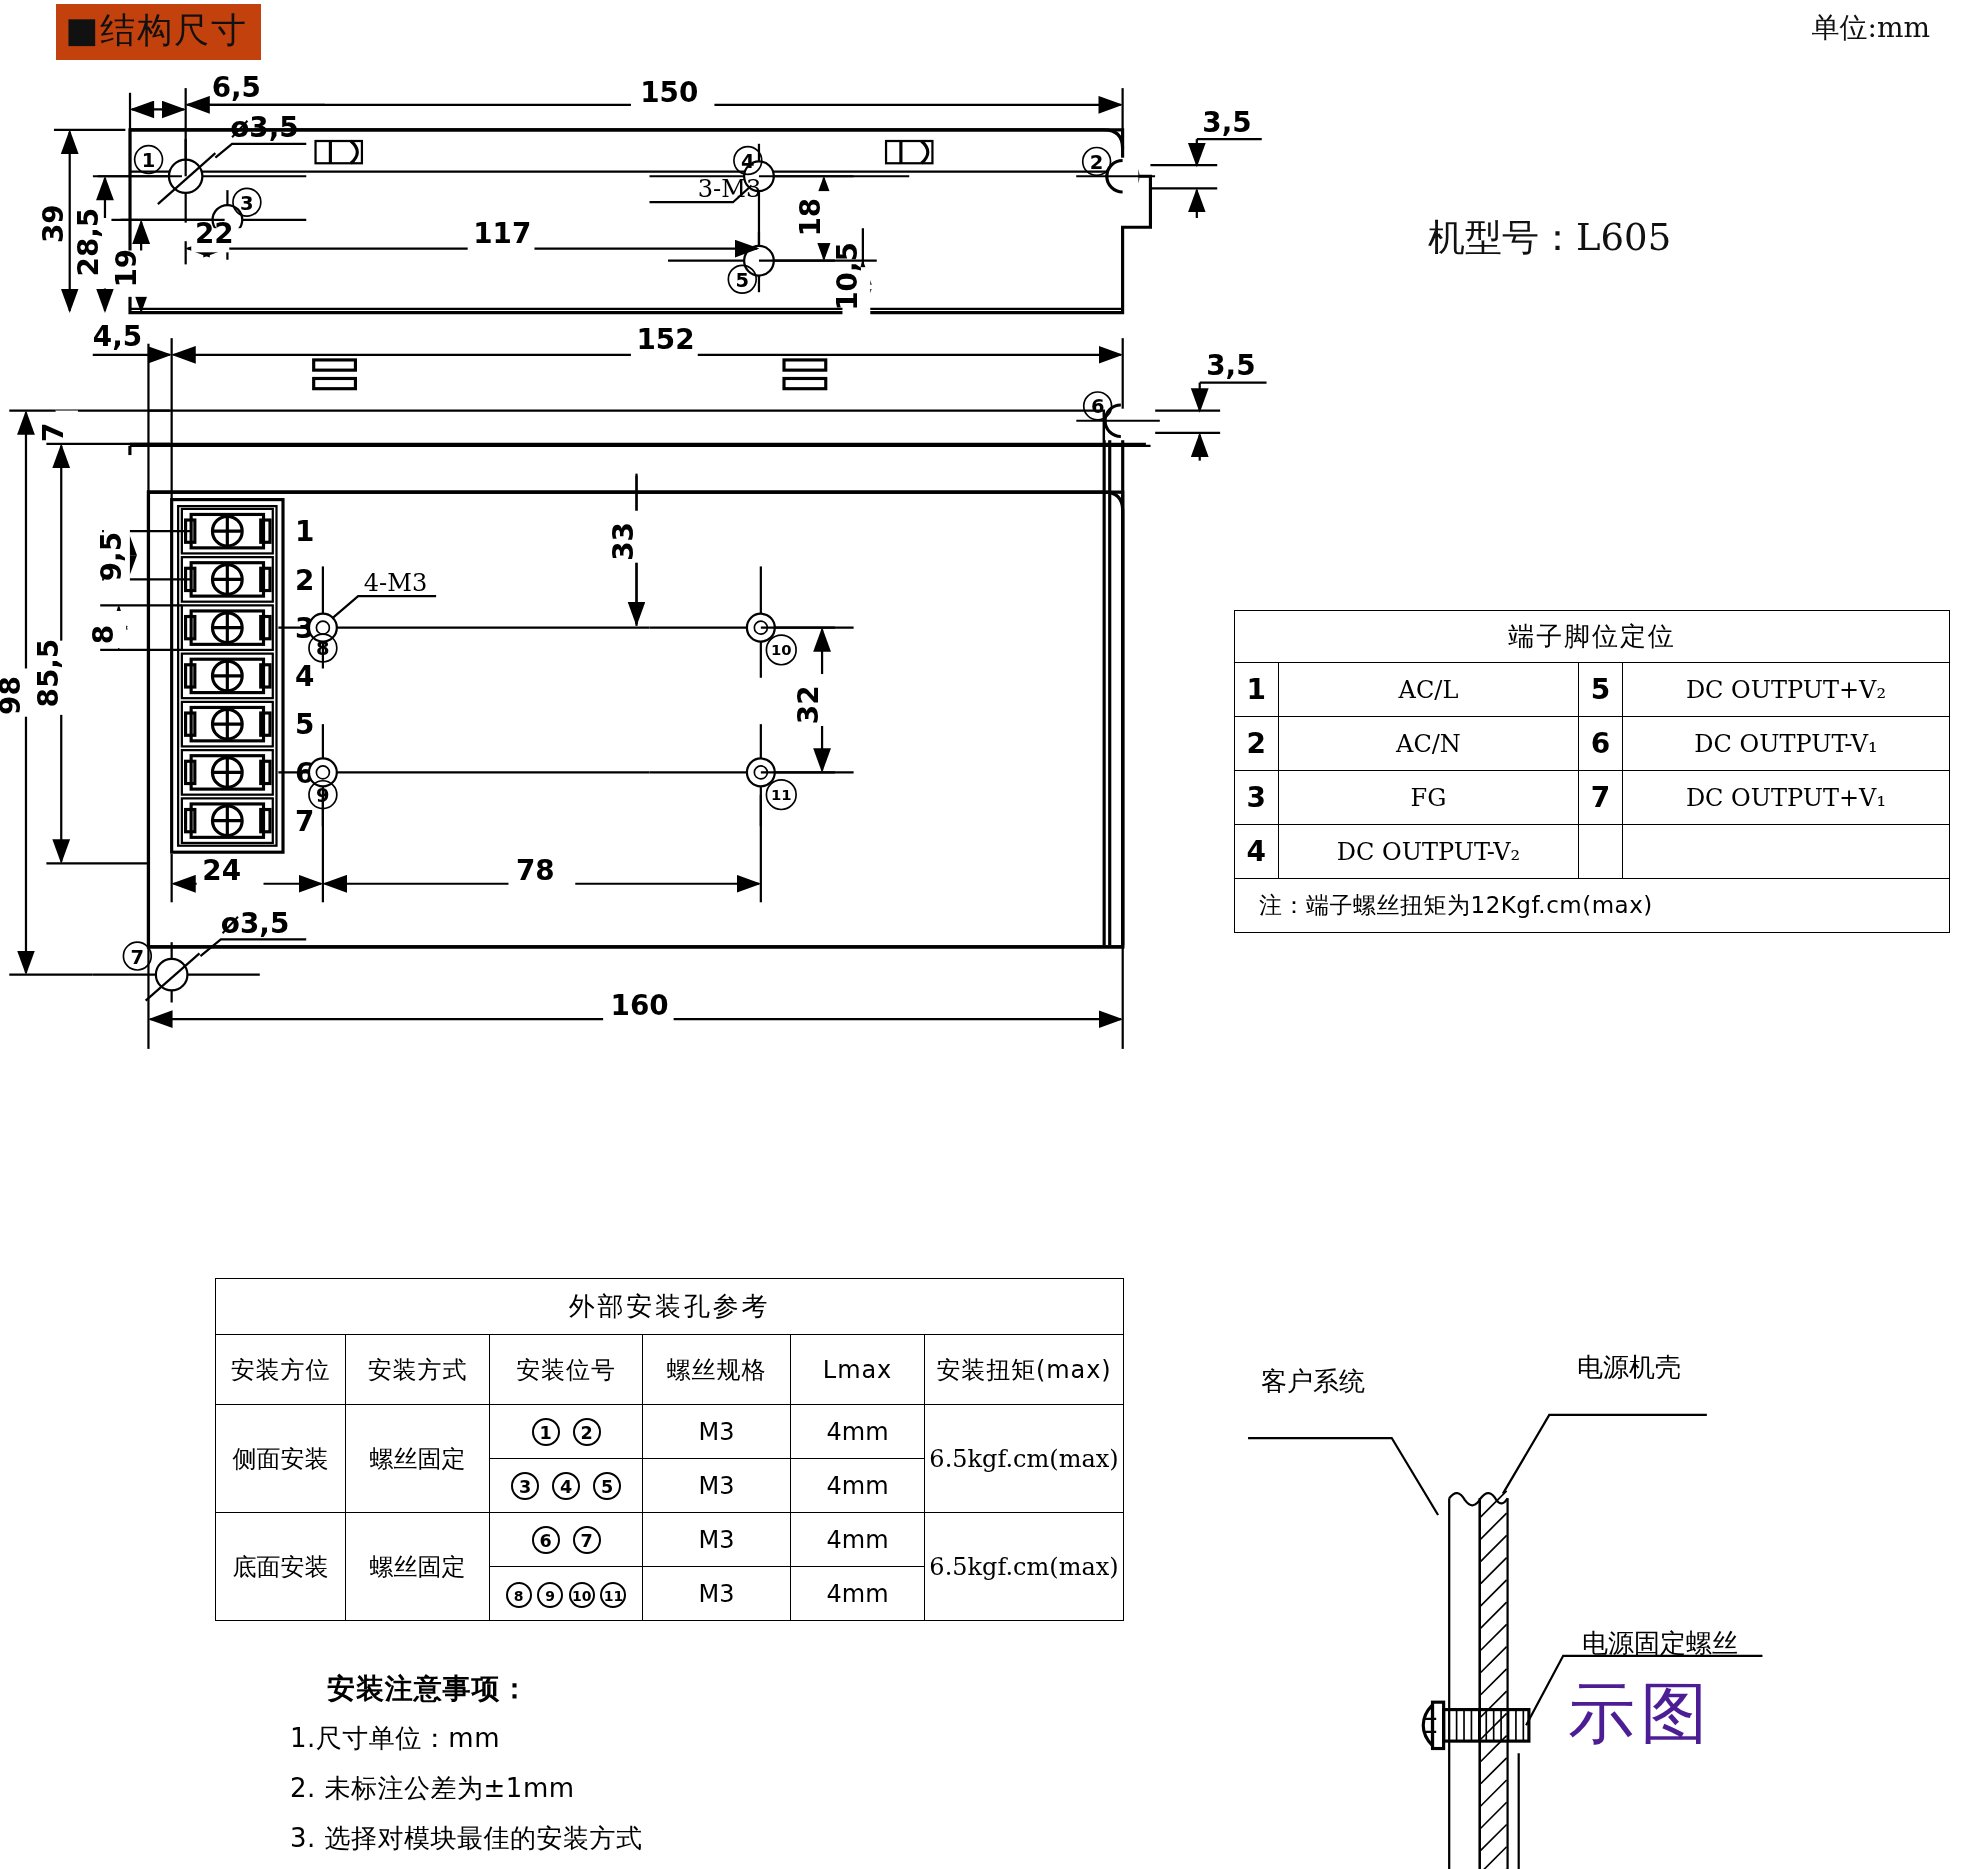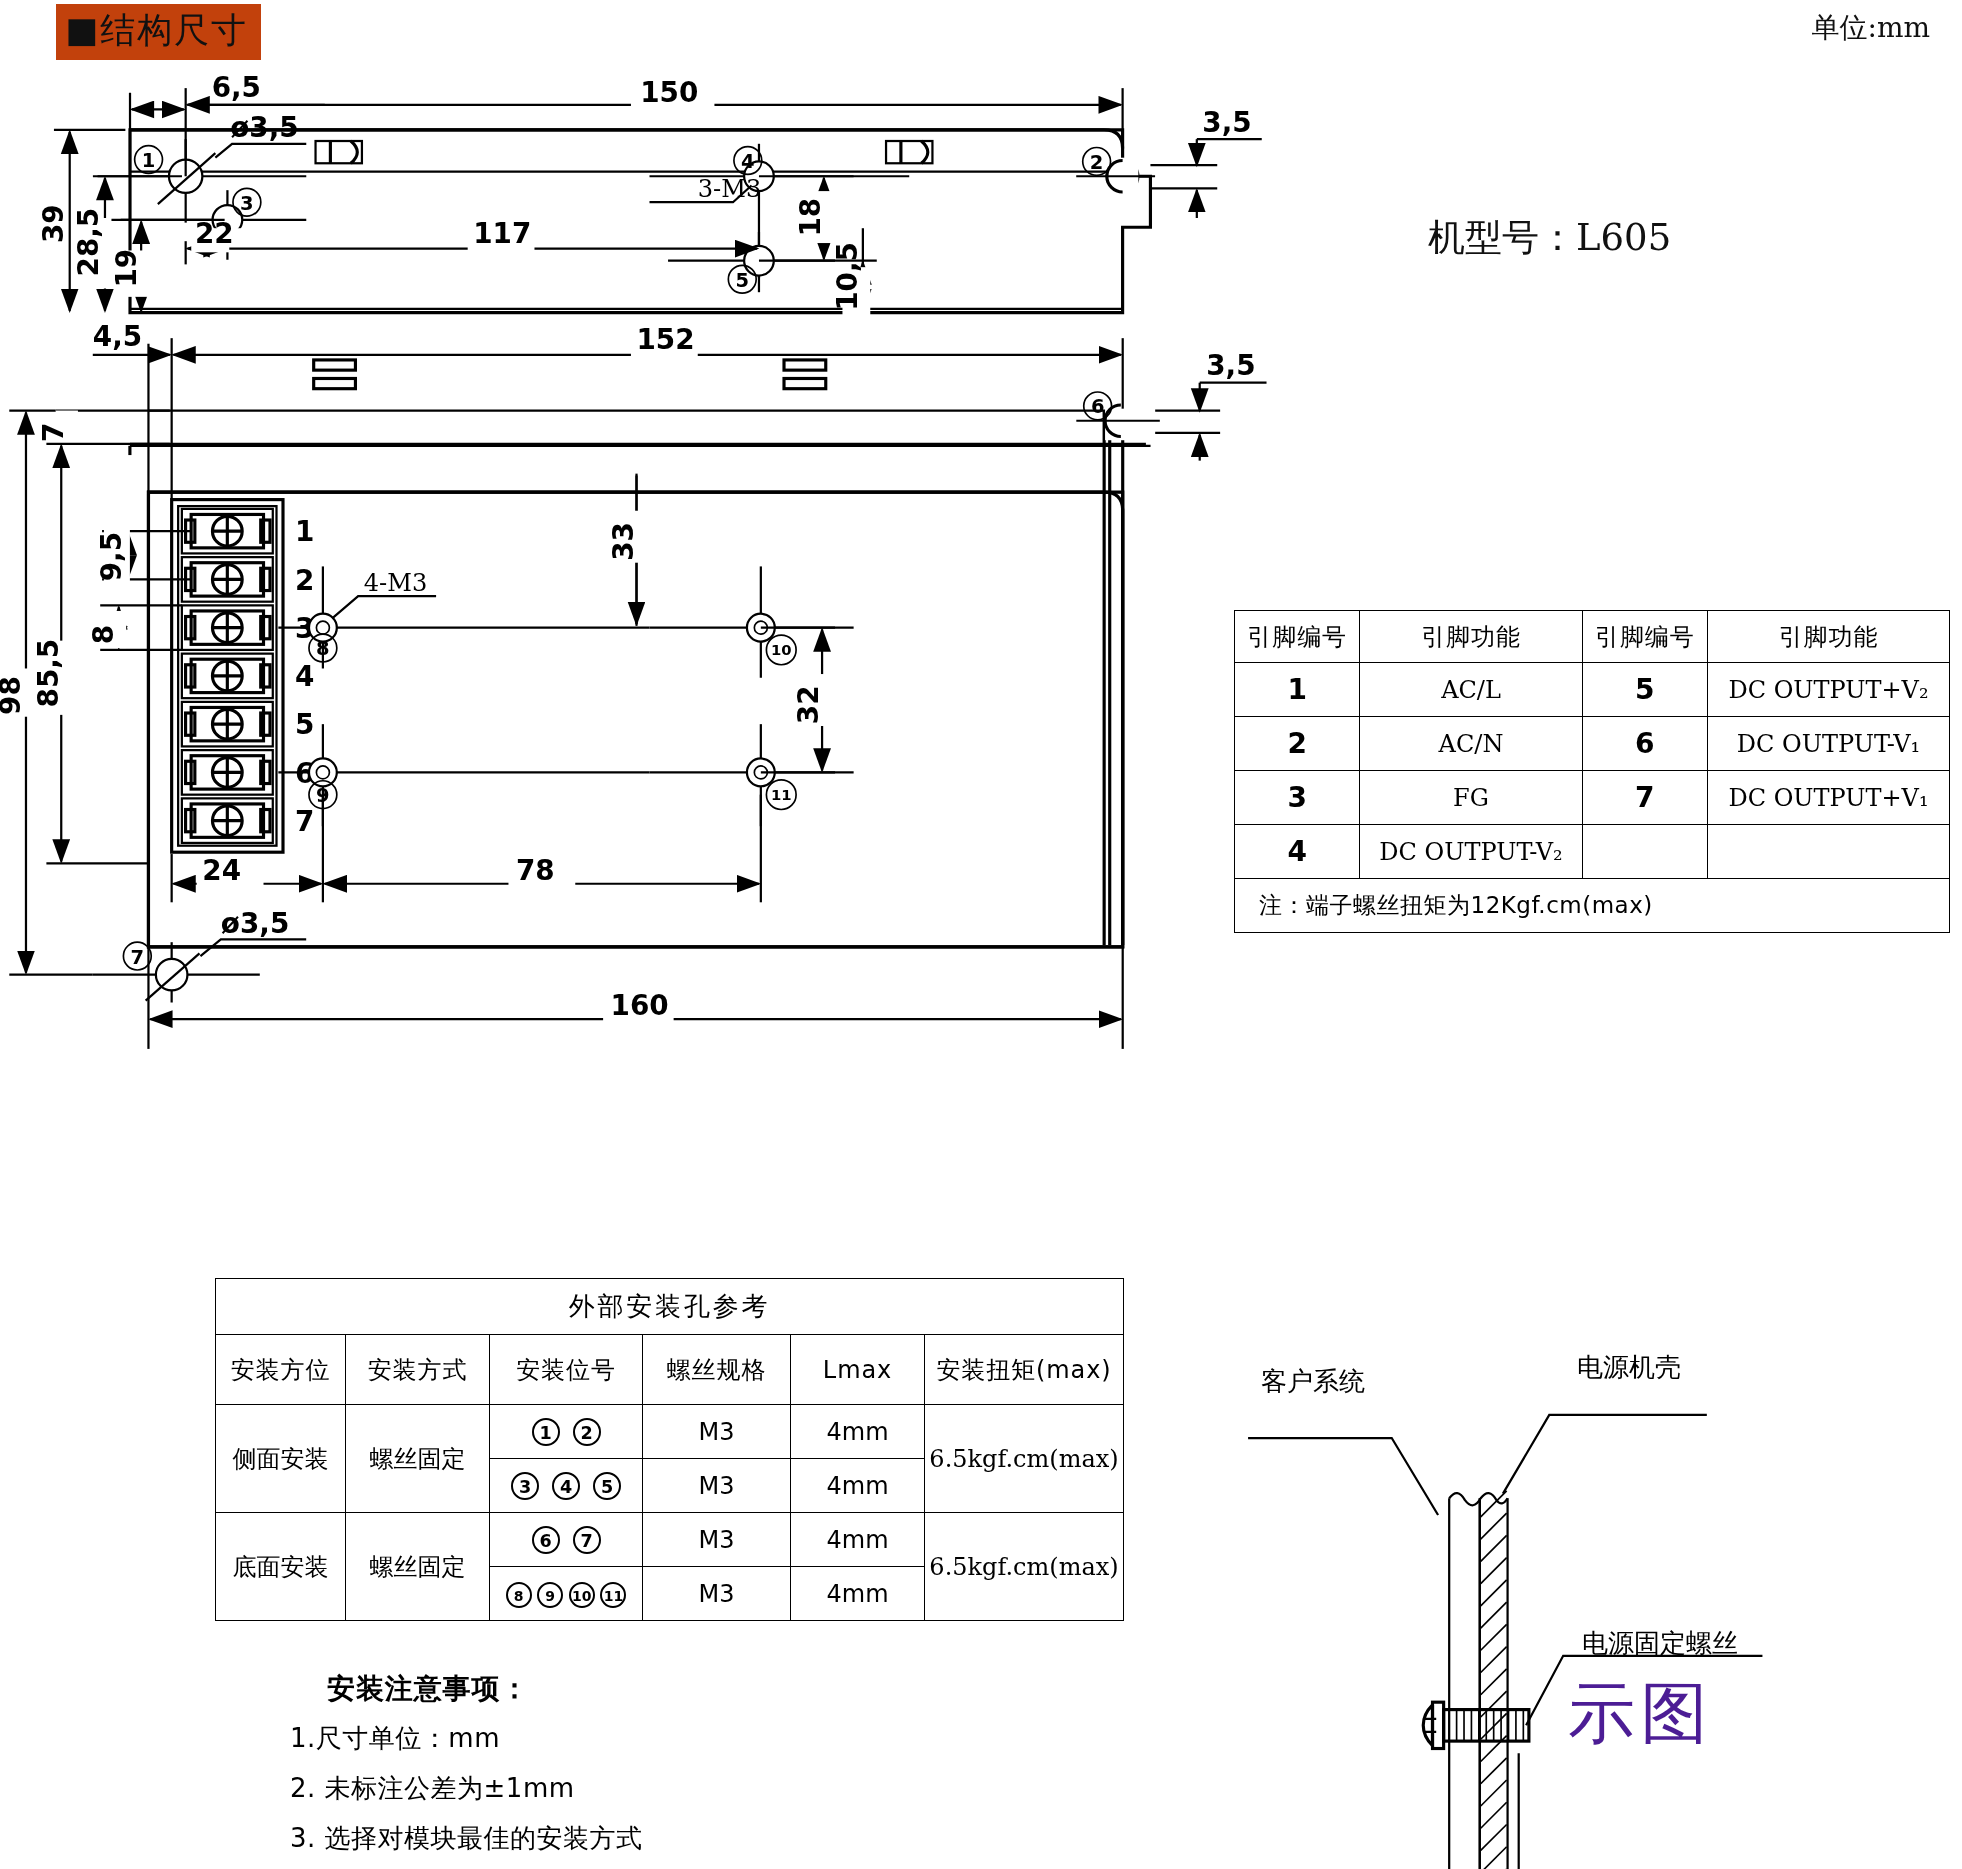--- a/index.html
+++ b/index.html
@@ -508,25 +508,22 @@
 
     <path class="ln" d="M160 530 L160 640"></path>
     <path class="ln" d="M1210 530 L1210 640"></path>
     <path class="ln" d="M162 608 L1208 608" marker-end="url(#ah)" marker-start="url(#ahs)"></path>
     <rect x="650" y="582" width="76" height="28" fill="#fff" stroke="none"></rect>
     <text class="dimtxt" x="658" y="604">160</text>
   </svg>
 
   <table class="tbl" id="terminal-table">
     <tbody>
-    <tr>
-      <td class="thead">引脚编号</td>
-      <td class="thead">引脚功能</td>
-      <td class="thead">引脚编号</td>
-      <td class="thead">引脚功能</td>
+        <tr>
+      <td class="ttitle" colspan="4">端子脚位定位</td>
     </tr>
     <tr>
       <td class="pinno">1</td>
       <td class="pinfn">AC/L</td>
       <td class="pinno">5</td>
       <td class="pinfn">DC OUTPUT+V₂</td>
     </tr>
     <tr>
       <td class="pinno">2</td>
       <td class="pinfn">AC/N</td>

